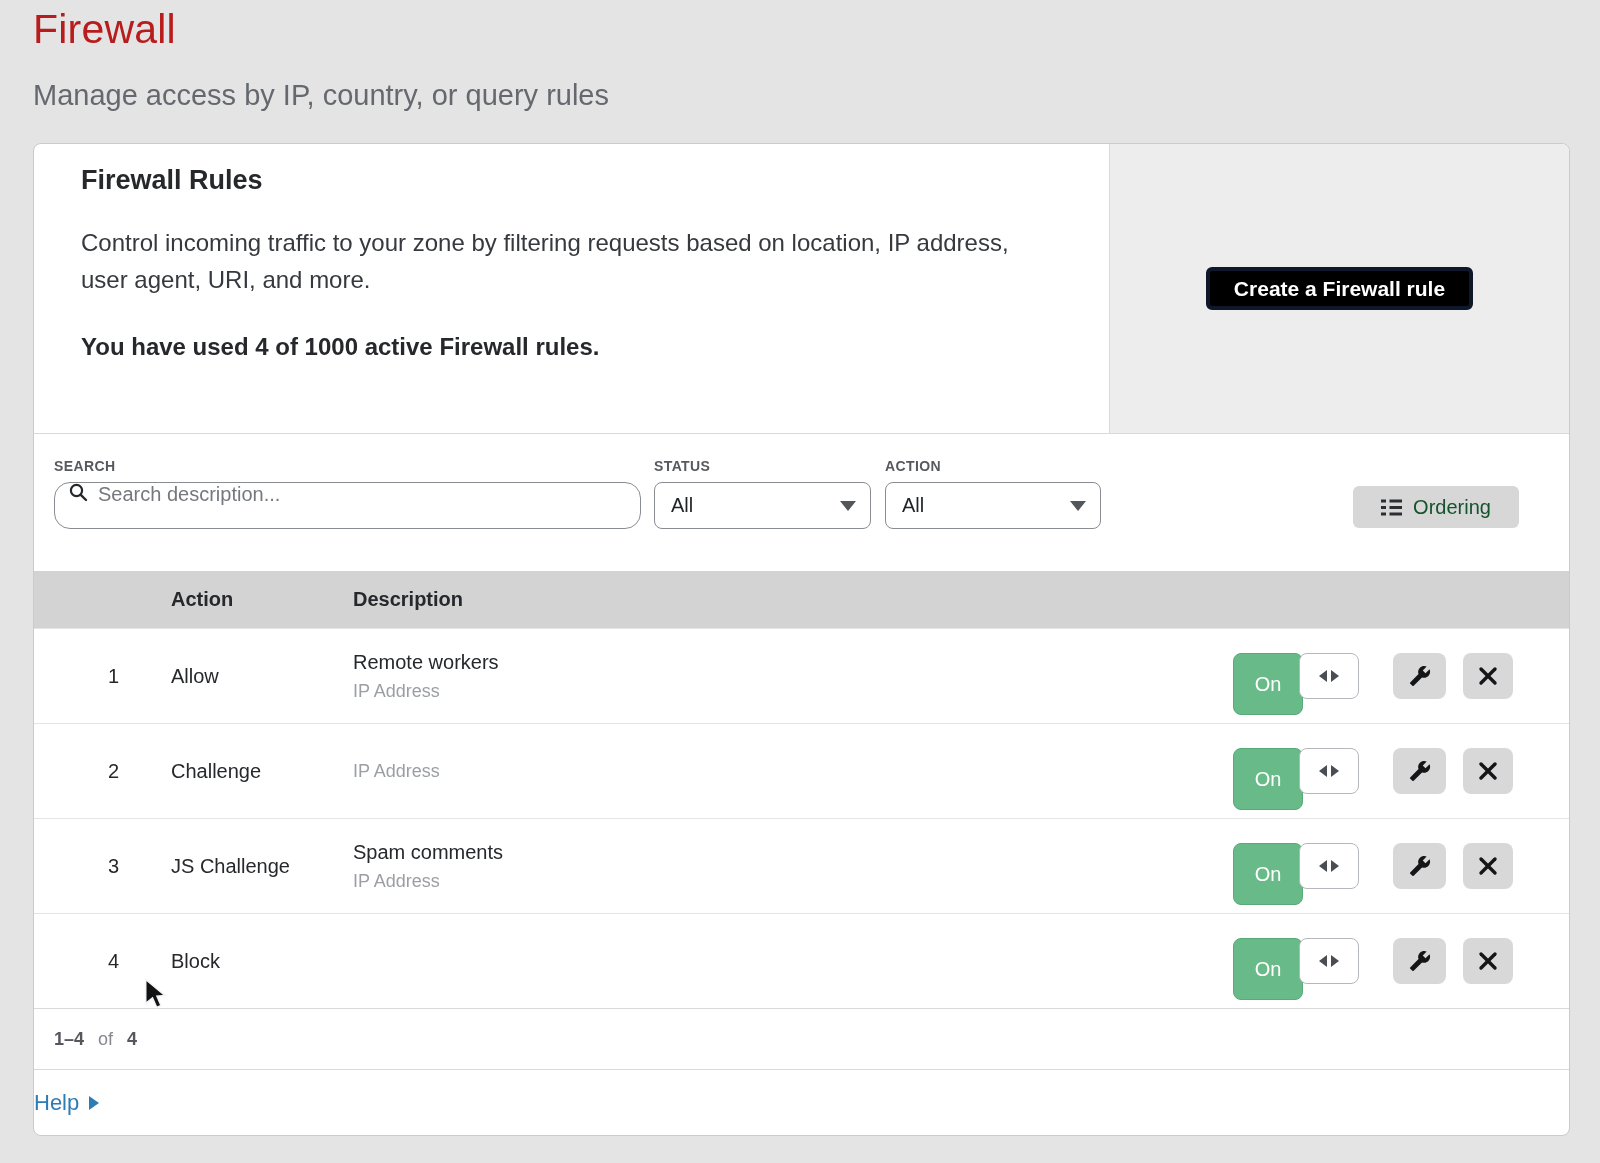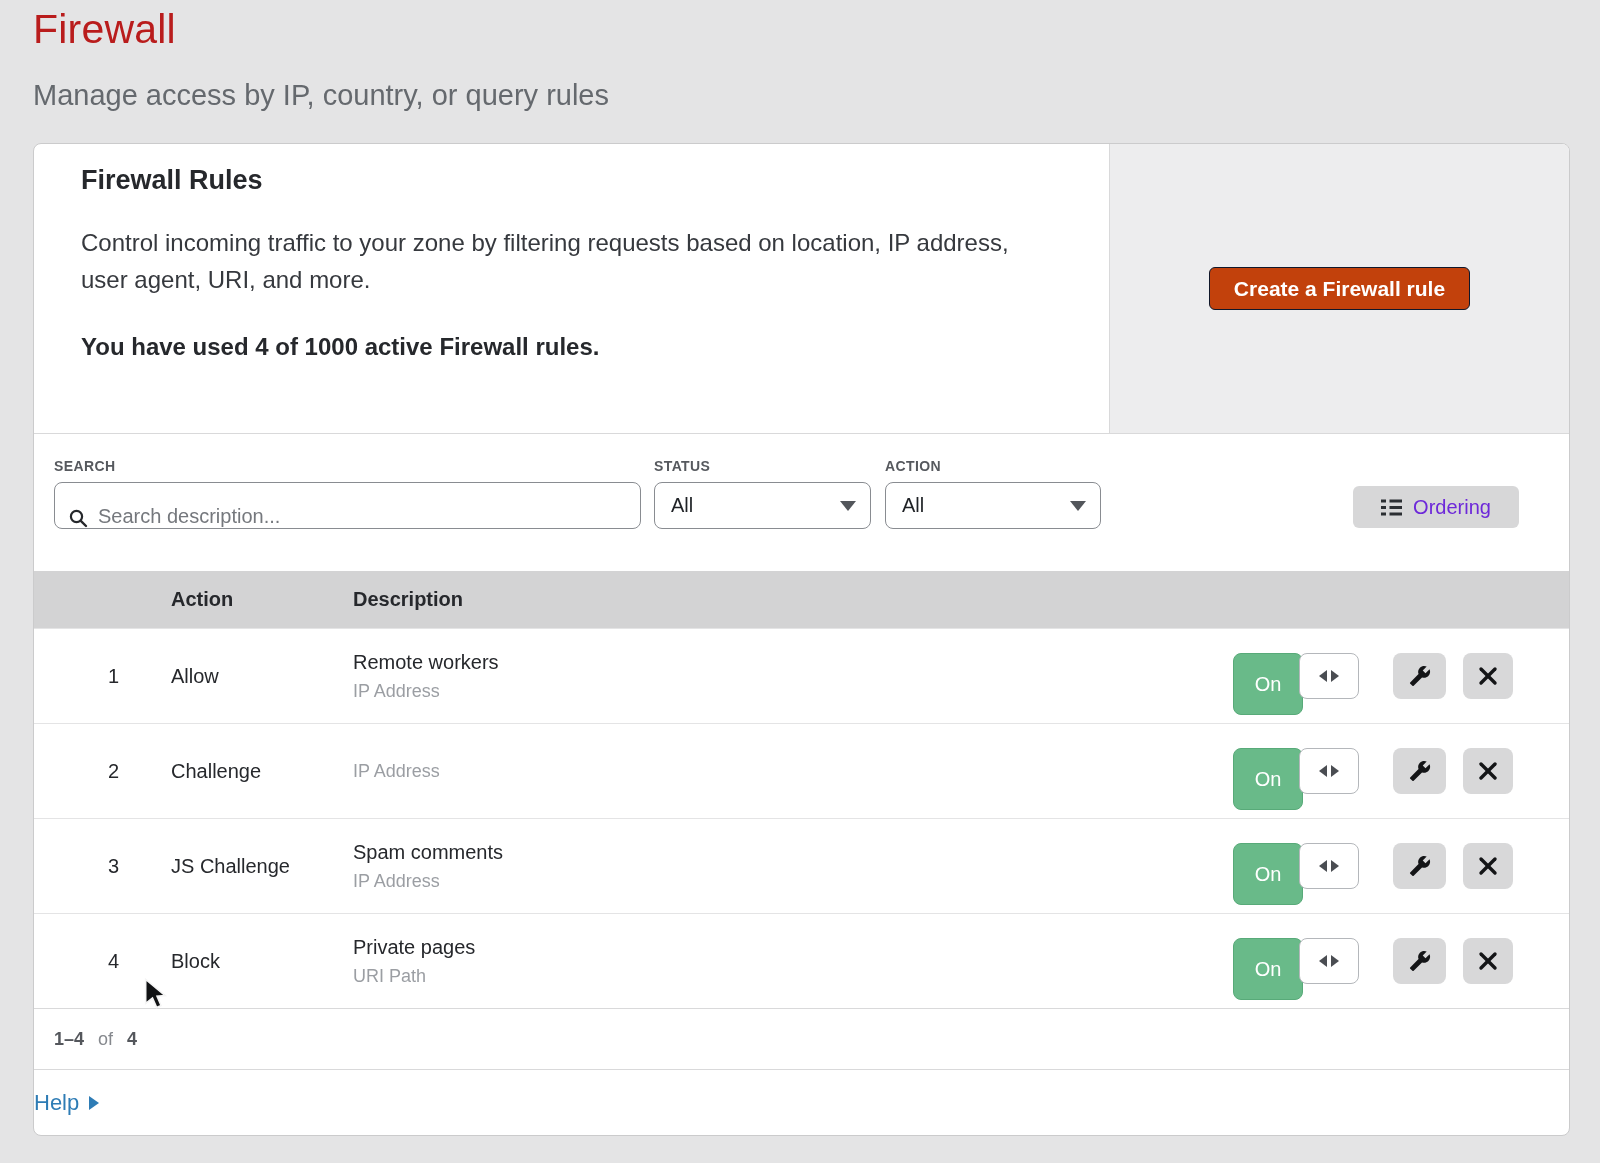--- a/index.html
+++ b/index.html
@@ -31,37 +31,37 @@
   .top-section { display:flex; height:290px; flex:0 0 290px; border-bottom:1px solid #d9d9da; }
   .top-left    { flex:1; padding:21px 40px 0 47px; }
   .card-heading{ font-size:27px; font-weight:700; color:#26282c; margin-bottom:28px; }
   .card-desc   { font-size:24px; color:#36393e; line-height:37px; max-width:965px; margin-bottom:35px; }
   .card-usage  { font-size:24px; font-weight:700; color:#26282c; }
   .aside {
     flex:0 0 460px; background:#ededee; border-left:1px solid #d9d9da;
     display:flex; align-items:center; justify-content:center;
   }
   .create-btn {
-    background:#c2410c; border:1px solid #0f172a; border-radius:6px;
+    background:#000000; border:4px solid #0f172a; border-radius:6px;
     color:#fff; font-size:21px; font-weight:700;
     height:43px; padding:0 24px; cursor:pointer;
     font-family:inherit;
   }
 
   
   .filters { position:relative; flex:0 0 137px; background:#fff; }
   .filter-label {
     position:absolute; top:24px; font-size:14px; font-weight:700;
     color:#56595e; letter-spacing:.4px;
   }
   .lbl-search { left:20px; } .lbl-status { left:620px; } .lbl-action { left:851px; }
   .search-wrap {
     position:absolute; left:20px; top:48px; width:587px; height:47px;
-    border:1.5px solid #898c91; border-radius:8px; background:#fff;
-    display:flex; align-items:flex-end; padding:0 14px;
+    border:1.5px solid #898c91; border-radius:16px; background:#fff;
+    display:flex; align-items:flex-start; padding:0 14px;
   }
   .search-wrap input {
     border:none; outline:none; flex:1; font-size:20px; color:#26282c;
     font-family:inherit; background:transparent; margin-left:10px;
   }
   .search-wrap input::placeholder { color:#75787d; opacity:1; }
   .select-box {
     position:absolute; top:48px; height:47px;
     border:1.5px solid #898c91; border-radius:8px; background:#fff;
     display:flex; align-items:center; justify-content:space-between;
@@ -71,21 +71,21 @@
   .sel-action { left:851px; width:216px; }
   .caret-down {
     width:0; height:0;
     border-left:8px solid transparent; border-right:8px solid transparent;
     border-top:10px solid #53565b;
   }
   .ordering-btn {
     position:absolute; left:1319px; top:52px; width:166px; height:42px;
     background:#d7d7d8; border:none; border-radius:6px; cursor:pointer;
     display:flex; align-items:center; justify-content:center; gap:11px;
-    font-size:20px; color:#6d28d9; font-family:inherit;
+    font-size:20px; color:#14532d; font-family:inherit;
   }
 
   
   .table-header {
     flex:0 0 57px; background:#d3d3d4;
     display:flex; align-items:center;
     font-size:20px; font-weight:700; color:#26282c;
   }
   .cell-num    { flex:0 0 85px; text-align:right; font-size:20px; }
   .cell-action { flex:0 0 182px; margin-left:52px; font-size:20px; }
@@ -283,24 +283,20 @@
           <line x1="3" y1="3" x2="17" y2="17" stroke="#141517" stroke-width="3.4" stroke-linecap="round"></line>
           <line x1="17" y1="3" x2="3" y2="17" stroke="#141517" stroke-width="3.4" stroke-linecap="round"></line>
         </svg>
       </button>
     </div>
   </div>
 
   <div class="rule-row">
     <div class="cell-num">4</div>
     <div class="cell-action">Block</div>
-    <div class="cell-desc">
-      <div class="desc-title">Private pages</div>
-      <div class="desc-sub">URI Path</div>
-    </div>
     <div class="row-controls">
       <div class="toggle">
         <div class="toggle-on">On</div>
         <div class="toggle-off">
           <span class="tri-l"></span>
             <span class="tri-r"></span>
         </div>
       </div>
       <button class="icon-btn btn-edit">
         <svg width="22" height="22" viewBox="0 0 24 24" style="transform:scaleX(-1)">

